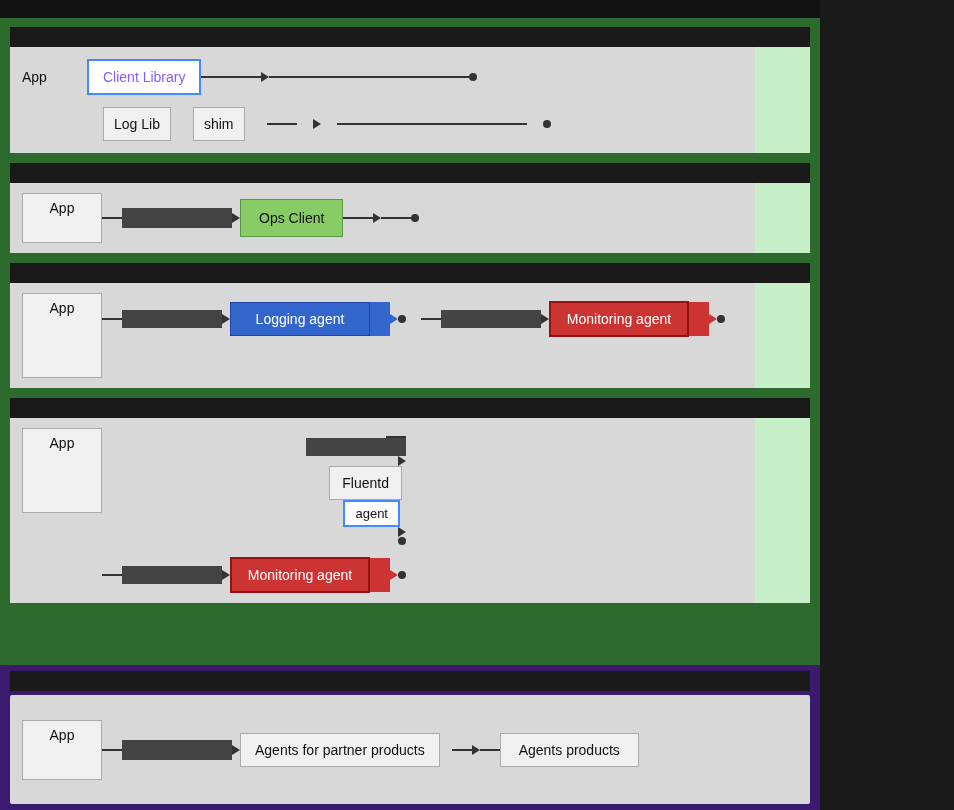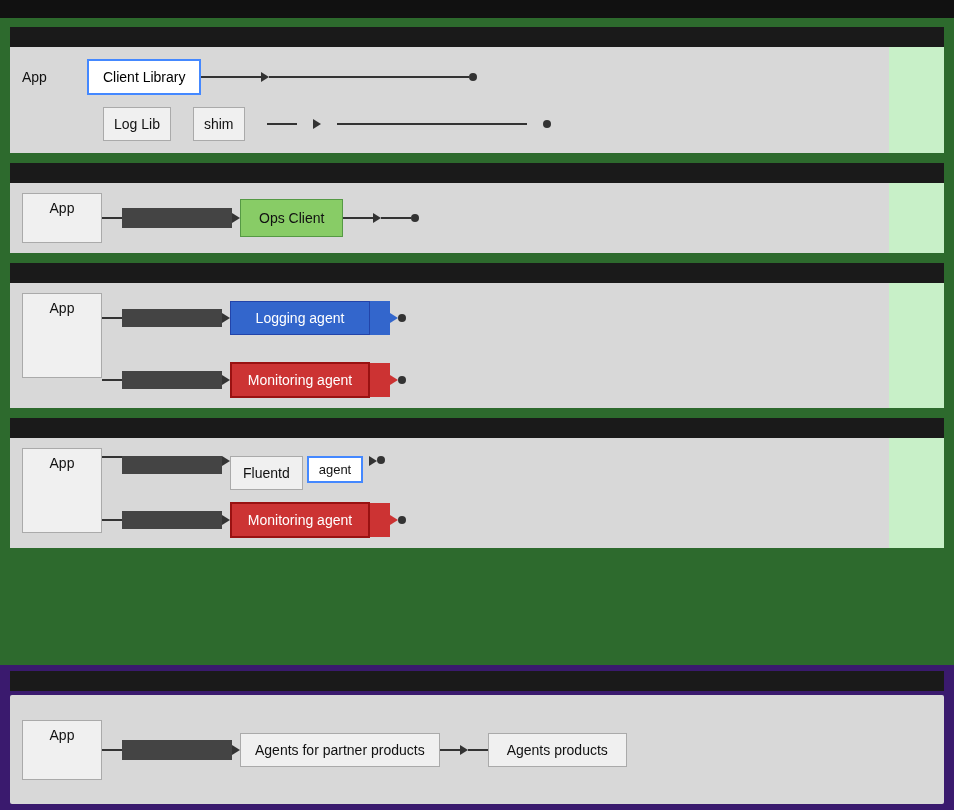--- a/index.html
+++ b/index.html
@@ -6,21 +6,21 @@
     body {
       width: 954px;
       height: 810px;
       overflow: hidden;
       font-family: Arial, sans-serif;
       font-size: 14px;
       background: #1a1a1a;
     }
 
     .main-container {
-      width: 954px;
+      width: 820px;
       height: 810px;
       display: flex;
       flex-direction: column;
     }
 
     
     .top-bar {
       height: 18px;
       background: #111;
     }
@@ -90,21 +90,21 @@
 
     <div class="s-wrap">
       <div class="s-header" style="background:#1a1a1a; height:20px;"></div>
       <div class="s-body" style="padding:12px; position:relative;">
         <div class="right-green-strip"></div>
 
         <div class="flex-row" style="align-items:center; gap:0; z-index:1; position:relative;">
           <div style="font-size:14px; color:#111; min-width:55px; margin-right:10px;">
             <span>App</span>
           </div>
-          <div style="background:#fff; border:2px solid #4488ff; padding:8px 14px; font-size:14px; color:#000000; text-align:center; min-width:90px;">
+          <div style="background:#fff; border:2px solid #4488ff; padding:8px 14px; font-size:14px; color:#8b5cf6; text-align:center; min-width:90px;">
             <span>Client Library</span>
           </div>
           <div class="line-h" style="width:60px;"></div>
           <div class="arrow-head"></div>
           <div class="line-h" style="width:200px;"></div>
           <div style="width:8px;height:8px;background:#333;border-radius:50%;"></div>
         </div>
 
         <div class="flex-row" style="align-items:center; gap:16px; z-index:1; position:relative; margin-top:4px;">
           <div style="min-width:65px;"></div>
@@ -147,21 +147,21 @@
     <div class="s-wrap">
       <div class="s-header" style="background:#1a1a1a; height:20px;"></div>
       <div class="s-body" style="padding:10px 12px; position:relative;">
         <div class="right-green-strip"></div>
         <div style="display:flex; align-items:flex-start; z-index:1; position:relative;">
 
           <div style="background:#f0f0f0; border:1px solid #aaa; min-width:80px; width:80px; height:85px; display:flex; align-items:flex-start; justify-content:center; padding-top:6px; font-size:14px; color:#111; flex-shrink:0;">
             <span>App</span>
           </div>
 
-          <div style="display:flex; flex-direction:column; gap:27px; margin-top:8px;align-items:flex-end;">
+          <div style="display:flex; flex-direction:row; gap:15px; margin-top:8px;">
 
             <div class="flex-row" style="align-items:center;">
               <div class="line-h" style="width:20px;"></div>
               <div style="background:#444; height:18px; width:100px;"></div>
               <div class="arrow-head"></div>
               <div style="background:#3366cc; border:1px solid #2244aa; padding:8px 14px; font-size:14px; color:#fff; min-width:140px; text-align:center;">
                 <span>Logging agent</span>
               </div>
               <div style="background:#3366cc; height:34px; width:20px;"></div>
               <div class="arrow-head" style="border-left-color:#3366cc;"></div>
@@ -189,21 +189,21 @@
       <div class="s-body" style="padding:10px 12px; position:relative;">
         <div class="right-green-strip"></div>
         <div style="display:flex; align-items:flex-start; z-index:1; position:relative;">
 
           <div style="background:#f0f0f0; border:1px solid #aaa; min-width:80px; width:80px; height:85px; display:flex; align-items:flex-start; justify-content:center; padding-top:6px; font-size:14px; color:#111; flex-shrink:0;">
             <span>App</span>
           </div>
 
           <div style="display:flex; flex-direction:column; gap:12px; margin-top:8px;">
 
-            <div class="flex-row" style="align-items:flex-start;">
+            <div class="flex-row" style="align-items:flex-end;flex-direction:column;">
               <div class="line-h" style="width:20px;"></div>
               <div style="background:#444; height:18px; width:100px;"></div>
               <div class="arrow-head"></div>
               <div style="background:#f0f0f0; border:1px solid #aaa; padding:8px 12px; font-size:14px; color:#111; margin-right:4px;">
                 <span>Fluentd</span>
               </div>
               <div style="background:#fff; border:2px solid #4488ff; padding:4px 10px; font-size:13px; color:#111; margin-right:6px;">
                 <span>agent</span>
               </div>
               <div class="arrow-head"></div>
@@ -232,21 +232,21 @@
     <div style="background:#1a1a1a; color:#ccc; font-size:12px; padding:3px 6px; font-weight:bold; height:20px; margin-bottom:4px;"></div>
     <div style="background:#d8d8d8; border-radius:2px; padding:12px; flex:1; display:flex; align-items:center; gap:0;">
 
       <div style="background:#f0f0f0; border:1px solid #aaa; min-width:80px; width:80px; height:60px; display:flex; align-items:flex-start; justify-content:center; padding-top:6px; font-size:14px; color:#111; flex-shrink:0;">
         <span>App</span>
       </div>
       <div class="line-h" style="width:20px;"></div>
       <div style="background:#444; height:20px; width:110px;"></div>
       <div class="arrow-head"></div>
 
-      <div style="background:#f0f0f0; border:1px solid #aaa; padding:8px 14px; font-size:14px; color:#111; text-align:center; min-width:130px; margin-right:0;">
+      <div style="background:#f0f0f0; border:1px solid #aaa; padding:8px 14px; font-size:14px; color:#111; text-align:center; min-width:130px; margin-right:12px;">
         <span>Agents for partner products</span>
       </div>
       <div class="line-h" style="width:20px;"></div>
       <div class="arrow-head"></div>
       <div class="line-h" style="width:20px;"></div>
 
       <div style="background:#f0f0f0; border:1px solid #aaa; padding:8px 18px; font-size:14px; color:#111; white-space:nowrap;">
         <span>Agents products</span>
       </div>
     </div>

